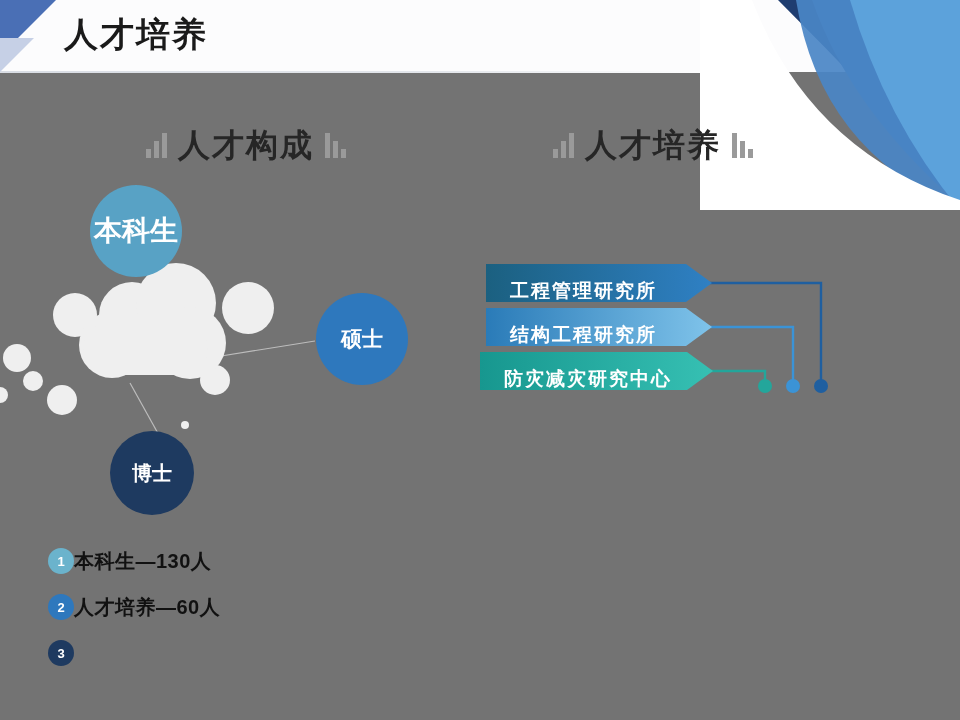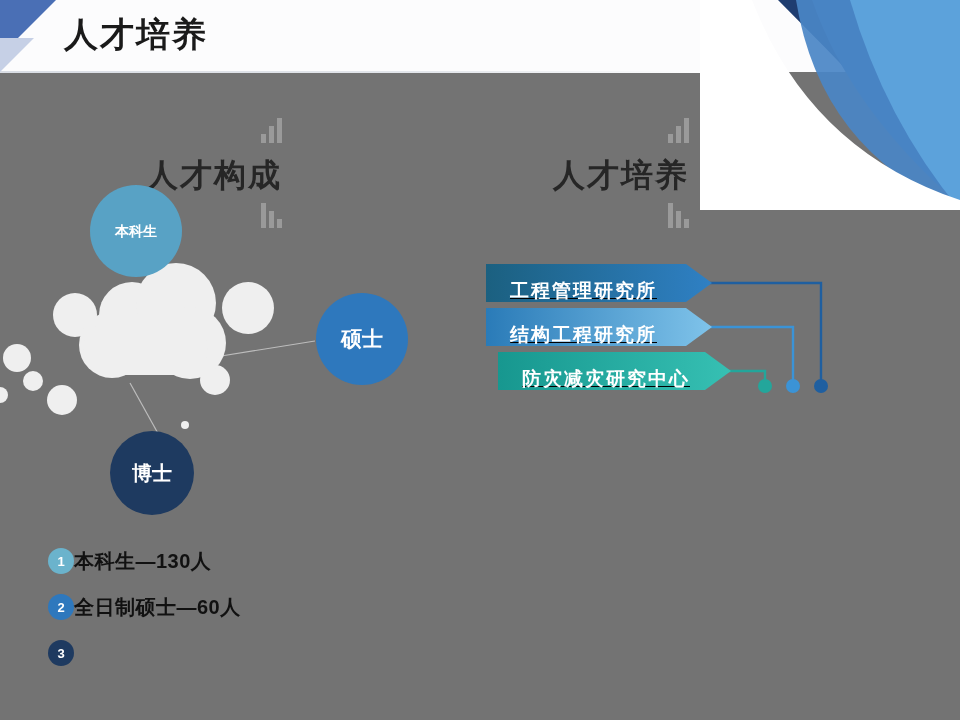--- a/index.html
+++ b/index.html
@@ -64,21 +64,20 @@
     pointer-events: none;
   }
 
   
   .section-head {
     position: absolute;
     display: flex;
     align-items: flex-end;
     gap: 11px;
     height: 44px;
-    flex-direction: column;
   }
   .section-head .title {
     font-size: 32px;
     font-weight: bold;
     color: #262626;
     letter-spacing: 2px;
     line-height: 34px;
     white-space: nowrap;
   }
   .bars {
@@ -103,47 +102,46 @@
     border-radius: 50%;
     display: flex;
     align-items: center;
     justify-content: center;
     color: #ffffff;
     font-weight: bold;
     text-align: center;
     line-height: 1.15;
     z-index: 3;
   }
-  .node-bachelor { left: 90px; top: 10px;  width: 92px; height: 92px; background: #58a2c5; font-size: 14px; }
+  .node-bachelor { left: 90px; top: 10px;  width: 92px; height: 92px; background: #58a2c5; font-size: 28px; }
   .node-master   { left: 316px; top: 118px; width: 92px; height: 92px; background: #2e78bd; font-size: 21px; }
   .node-doctor   { left: 110px; top: 256px; width: 84px; height: 84px; background: #1e3a60; font-size: 20px; }
 
   
   .flow { position: absolute; left: 480px; top: 260px; width: 460px; height: 150px; }
   .banner {
     position: absolute;
     height: 54px;
     display: flex;
     align-items: center;
-    text-decoration: underline;
   }
   .banner .label {
     color: #ffffff;
     font-weight: bold;
     font-size: 19px;
     letter-spacing: 2px;
     position: relative;
     z-index: 2;
     padding-left: 24px;
     white-space: nowrap;
   }
   .banner .shape { position: absolute; left: 0; top: 0; height: 38px; z-index: 1; }
   .b1 { left: 6px;  top: 4px;  }
   .b2 { left: 6px;  top: 48px; }
-  .b3 { left: 18px;  top: 92px; text-align: right; }
+  .b3 { left: 0;  top: 92px; text-align: right; }
 
   .flow-note {
     position: absolute;
     left: 678px; top: 404px;
     width: 236px;
     font-size: 19.5px;
     font-weight: bold;
     color: #141414;
     line-height: 1.46;
     letter-spacing: 0.5px;
@@ -324,21 +322,21 @@
       <span class="badge" style="background:#6bb3cc;">
         <span>1</span>
       </span>
       <span class="legend-text">本科生—130人</span>
     </div>
 
     <div class="legend-row">
       <span class="badge" style="background:#2e78bd;">
         <span>2</span>
       </span>
-      <span class="legend-text">全日制硕士—60人</span>
+      <span class="legend-text">人才培养—60人</span>
     </div>
 
     <div class="legend-row">
       <span class="badge" style="background:#1e3a60;">
         <span>3</span>
       </span>
     </div>
   </div>
 
 </div>

